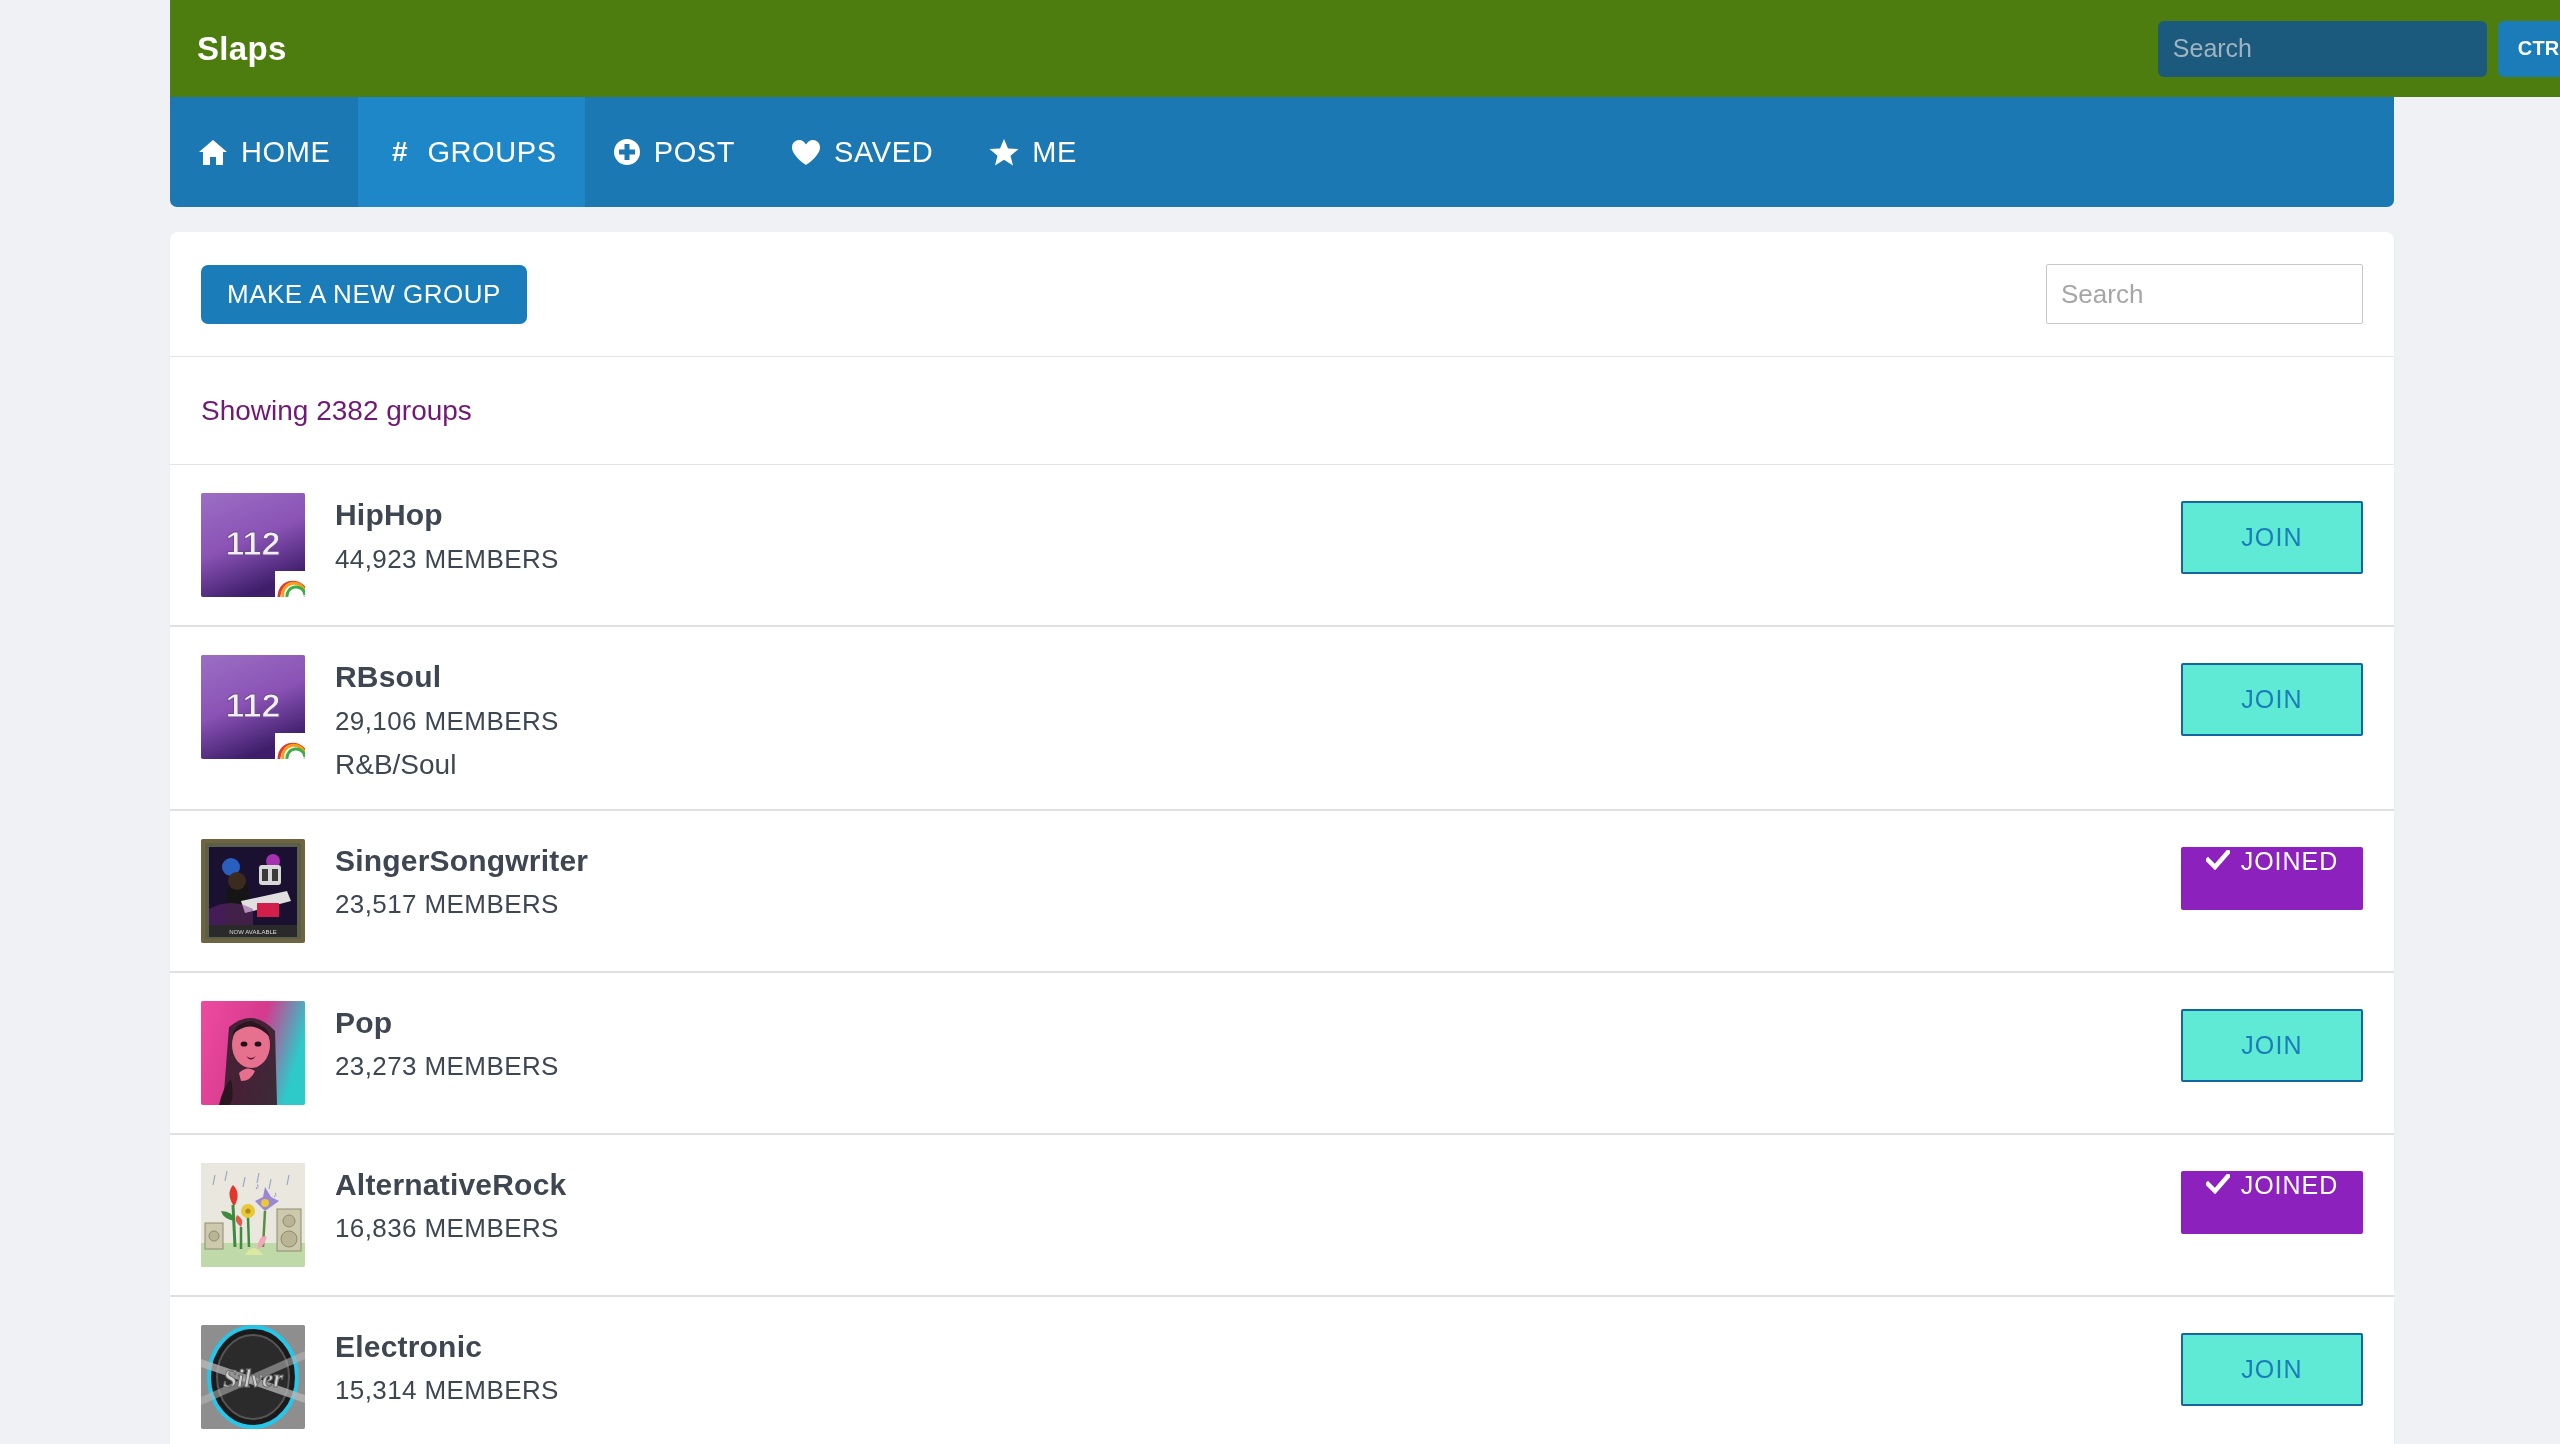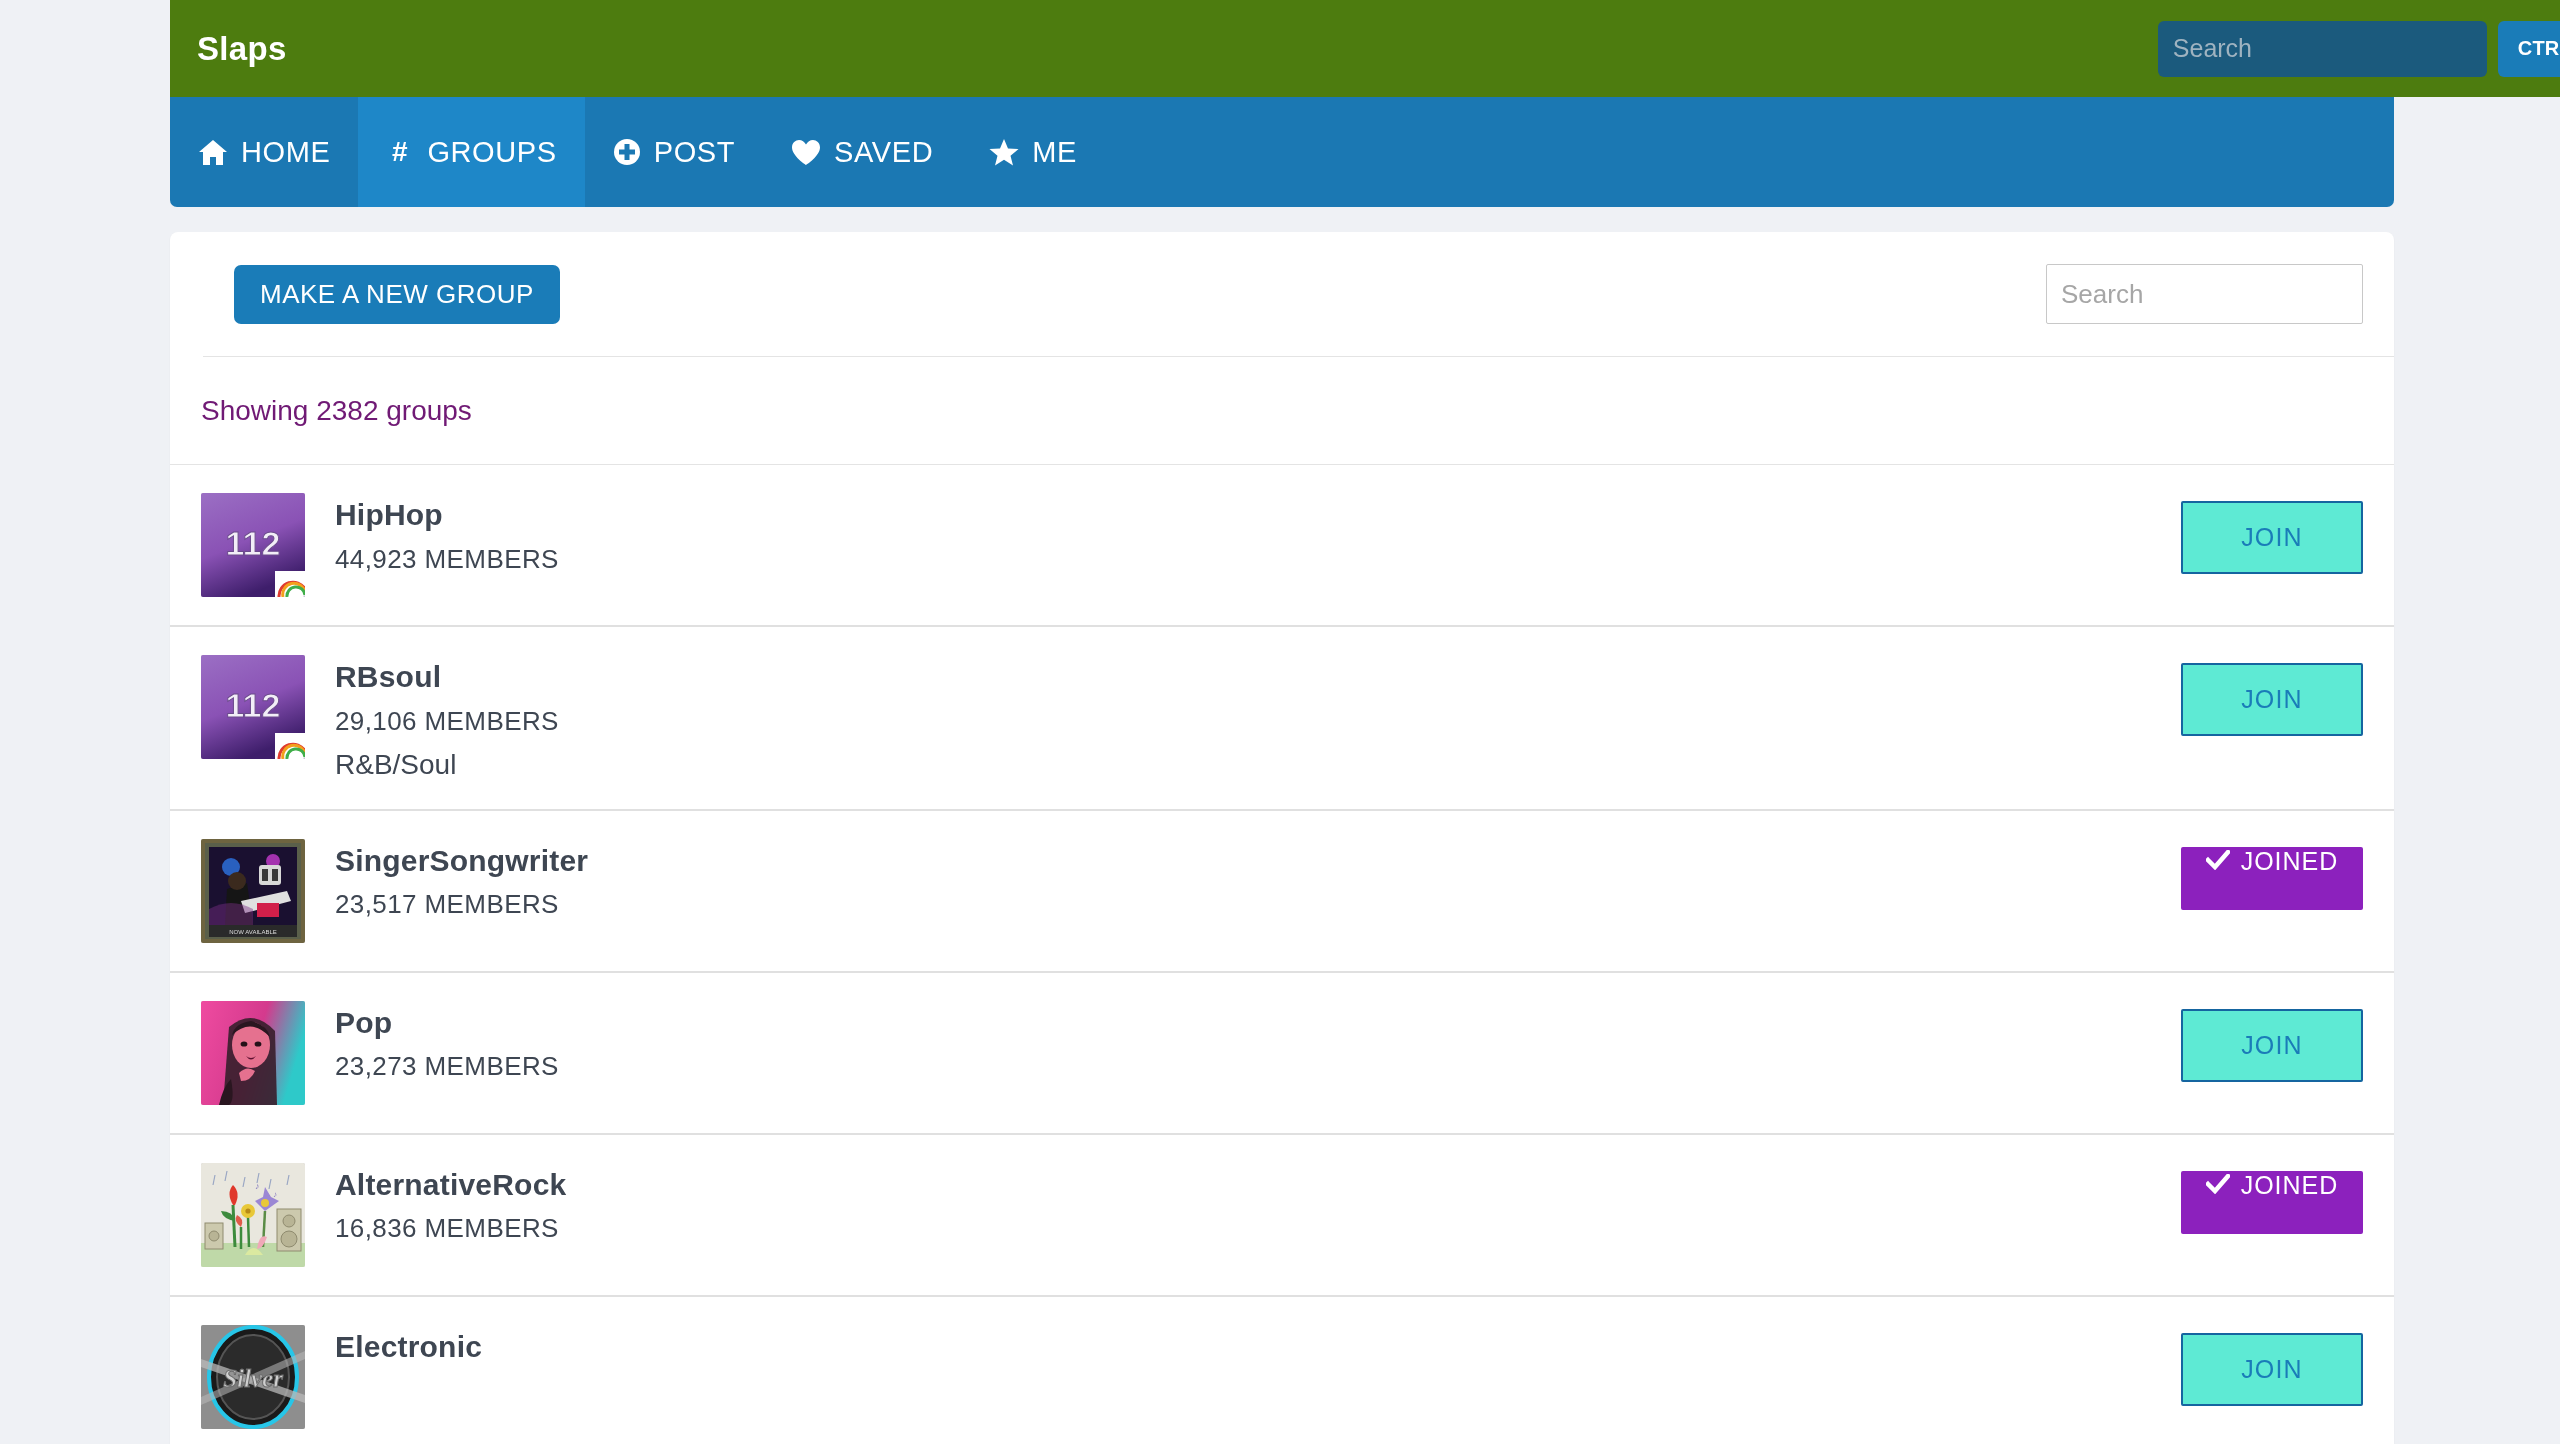--- a/index.html
+++ b/index.html
@@ -109,21 +109,20 @@
     box-shadow: 0 1px 2px rgba(0,0,0,0.06);
     overflow: hidden;
   }
   .card-toolbar {
     height: 125px;
     display: flex;
     align-items: center;
     justify-content: space-between;
     padding: 0 31px;
     border-bottom: 1px solid #e4e4e4;
-    margin-left: 33px;
   }
   .new-group-btn {
     background: #1a7cb8;
     color: #ffffff;
     border: none;
     border-radius: 7px;
     height: 59px;
     padding: 0 26px;
     font-size: 26px;
     font-weight: 500;
@@ -480,20 +479,21 @@
        <ellipse cx="52" cy="52" rx="44" ry="50" fill="none" stroke="#27c6e8" stroke-width="4"></ellipse>
        <ellipse cx="52" cy="52" rx="36" ry="42" fill="#2b2b2b"></ellipse>
        <ellipse cx="52" cy="52" rx="36" ry="42" fill="none" stroke="#555" stroke-width="2"></ellipse>
        <path d="M0 34 L104 70 L104 78 L0 42 Z" fill="#b9b9b9" opacity="0.75"></path>
        <path d="M0 72 L104 26 L104 34 L0 80 Z" fill="#b9b9b9" opacity="0.55"></path>
        <text x="52" y="62" font-size="25" font-style="italic" font-weight="bold" font-family="Liberation Serif, serif" fill="#cfcfcf" stroke="#6a6a6a" stroke-width="1" text-anchor="middle">Silver</text>
             </svg>
           </div>
     <div class="group-info">
       <div class="group-name">Electronic</div>
+      <div class="group-members">15,314 MEMBERS</div>
 
     </div>
     <div class="row-action"><button class="join-btn">JOIN</button></div>
   </div>
 </div>
 
   </div>
 
 </div>
 

